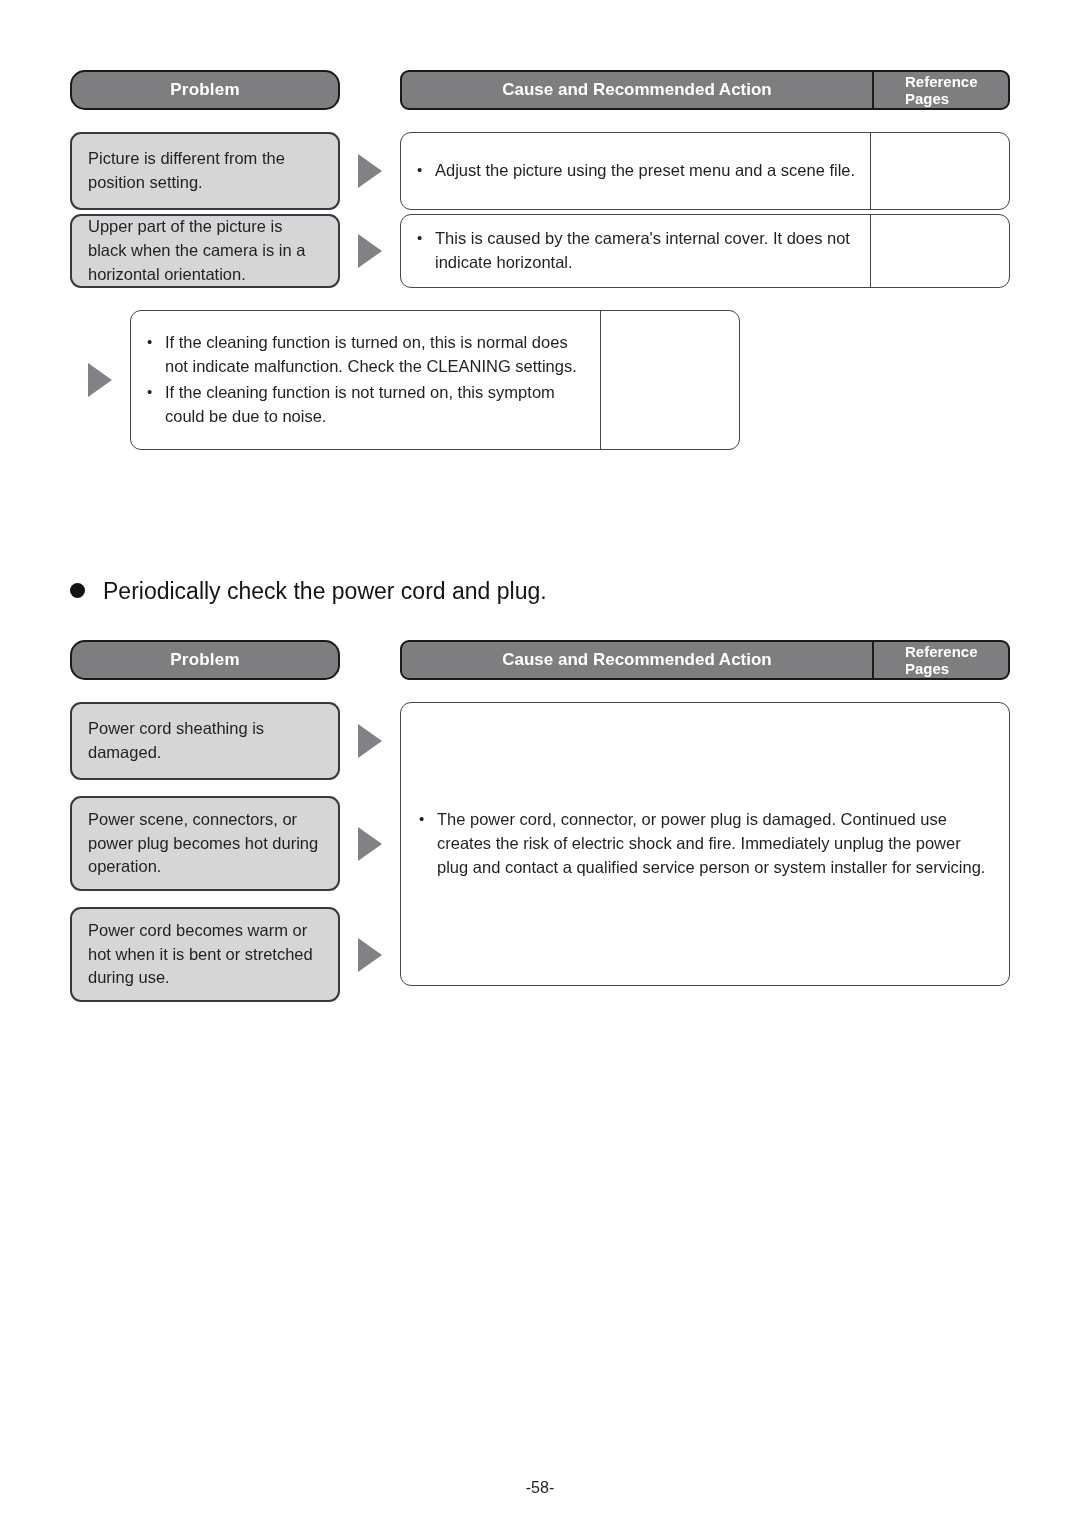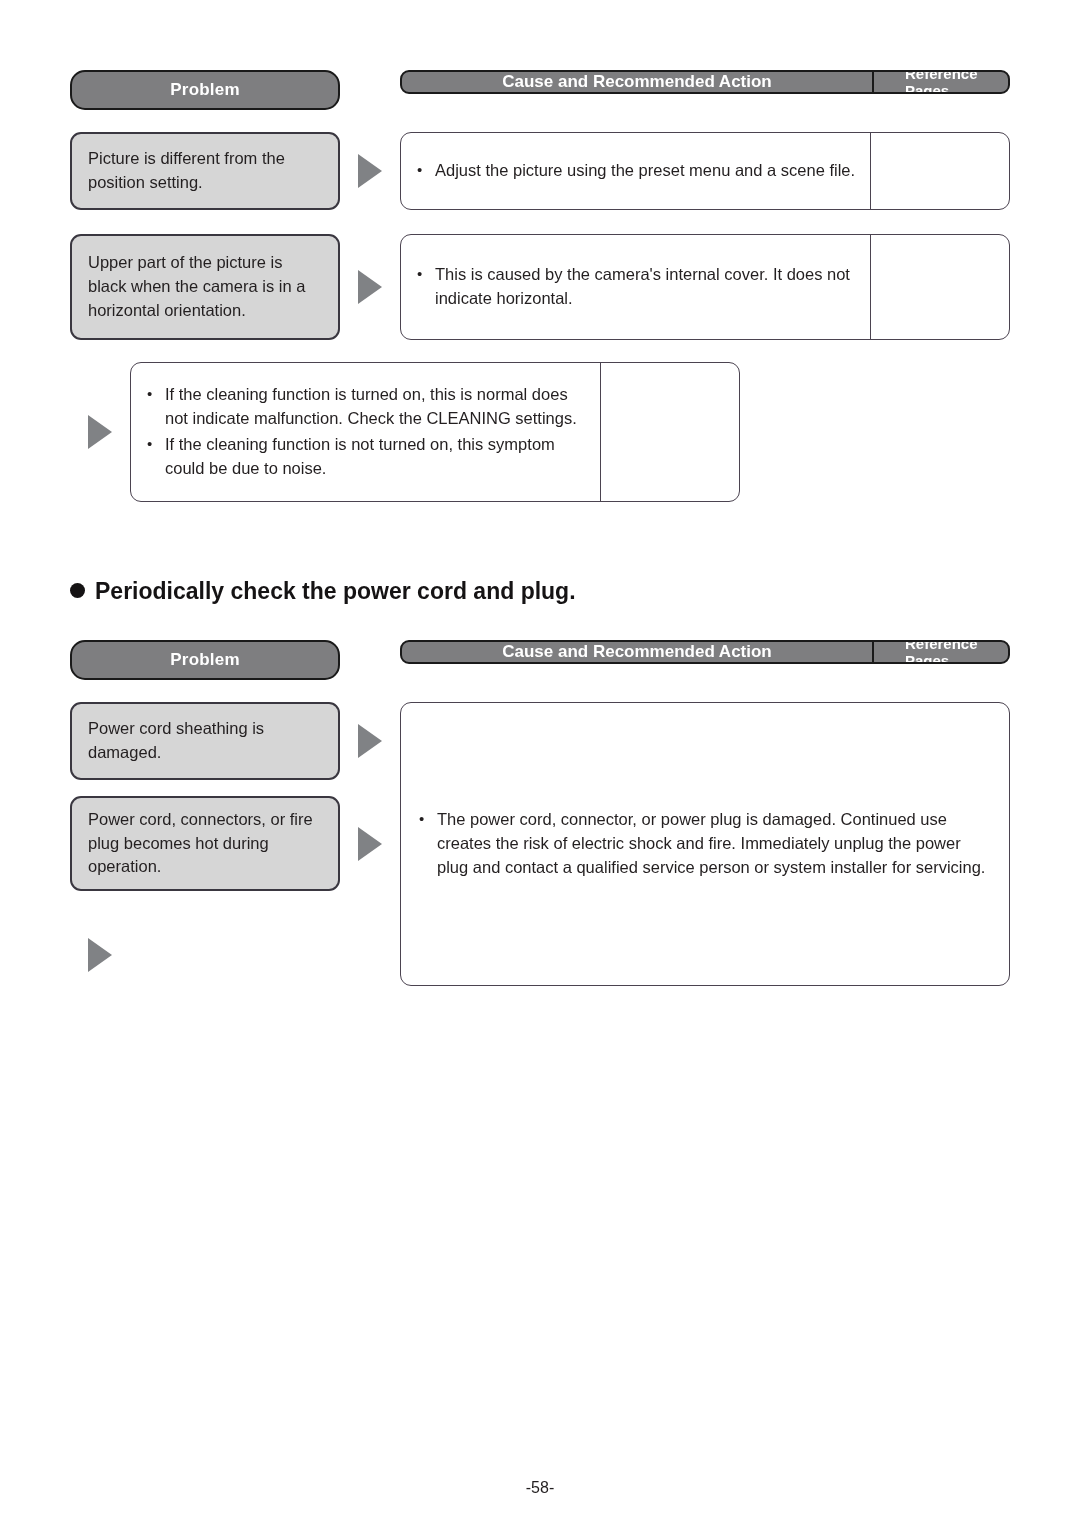--- a/index.html
+++ b/index.html
@@ -50,21 +50,21 @@
     color: #ffffff;
     font-size: 17px;
     font-weight: bold;
     letter-spacing: 0.2px;
   }
   .hdr-gap {
     width: 60px;
   }
   .hdr-right {
     width: 610px;
-    height: 24px;
+    height: 40px;
     box-sizing: border-box;
     background: #7e7e80;
     border: 2px solid #1a1a1a;
     border-radius: 9px;
     display: flex;
     align-items: stretch;
     overflow: hidden;
   }
   .hdr-cause {
     flex: 0 0 472px;
@@ -164,23 +164,24 @@
     flex: 1 1 auto;
   }
 
   
   .sec-head {
     position: absolute;
     left: 70px;
     display: flex;
     align-items: baseline;
     font-size: 23px;
-    font-weight: bold;
+    font-weight: normal;
     color: #151314;
     white-space: nowrap;
+    gap: 8px;
   }
   .sec-bullet {
     display: inline-block;
     width: 15px; height: 15px;
     border-radius: 50%;
     background: #151314;
     margin-right: 10px;
     position: relative;
     top: -1px;
   }
@@ -234,21 +235,21 @@
         <div class="cause-body">
           <div class="bullet-line">
             <span class="bullet-dot">•</span>
             <span class="bullet-txt">Adjust the picture using the preset menu and a scene file.</span>
           </div>
         </div>
         <div class="ref-body"></div>
       </div>
     </div>
 
-    <div class="row" style="margin-top:24px;height:106px;">
+    <div class="row" style="margin-top:4px;height:74px;">
       <div class="prob-col">
         <div class="prob-box">Upper part of the picture is black when the camera is in a horizontal orientation.</div>
       </div>
       <div class="arrow-col">
         <div class="arrow"></div>
       </div>
       <div class="cause-col">
         <div class="cause-body">
           <div class="bullet-line">
             <span class="bullet-dot">•</span>
@@ -301,29 +302,32 @@
         <div class="prob-box">Power cord sheathing is damaged.</div>
       </div>
       <div class="arrow-col">
         <div class="arrow"></div>
       </div>
       <div style="flex:0 0 610px;"></div>
     </div>
 
     <div class="row" style="margin-top:16px;height:95px;">
       <div class="prob-col">
-        <div class="prob-box">Power cord, connectors, or fire plug becomes hot during operation.</div>
+        <div class="prob-box">Power scene, connectors, or power plug becomes hot during operation.</div>
       </div>
       <div class="arrow-col">
         <div class="arrow"></div>
       </div>
       <div style="flex:0 0 610px;"></div>
     </div>
 
     <div class="row" style="margin-top:16px;height:95px;">
+      <div class="prob-col">
+        <div class="prob-box">Power cord becomes warm or hot when it is bent or stretched during use.</div>
+      </div>
       <div class="arrow-col">
         <div class="arrow"></div>
       </div>
       <div style="flex:0 0 610px;"></div>
     </div>
 
   </div>
 
   <div class="span-cause" style="left:400px; top:702px; width:610px; height:284px;">
     <div class="bullet-line">

